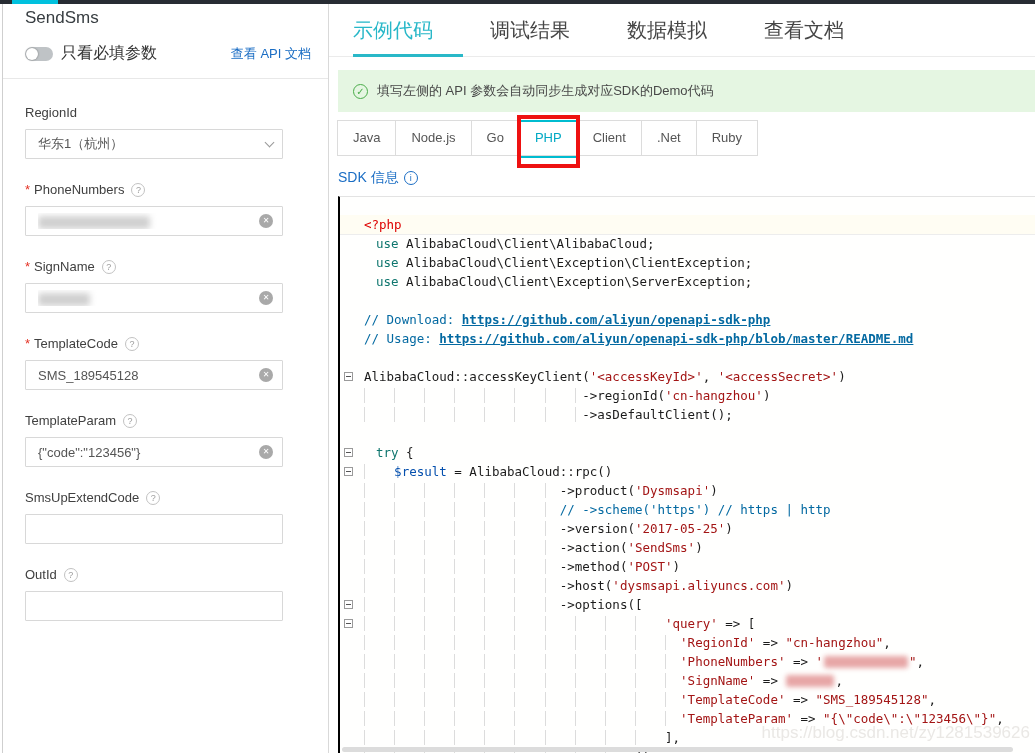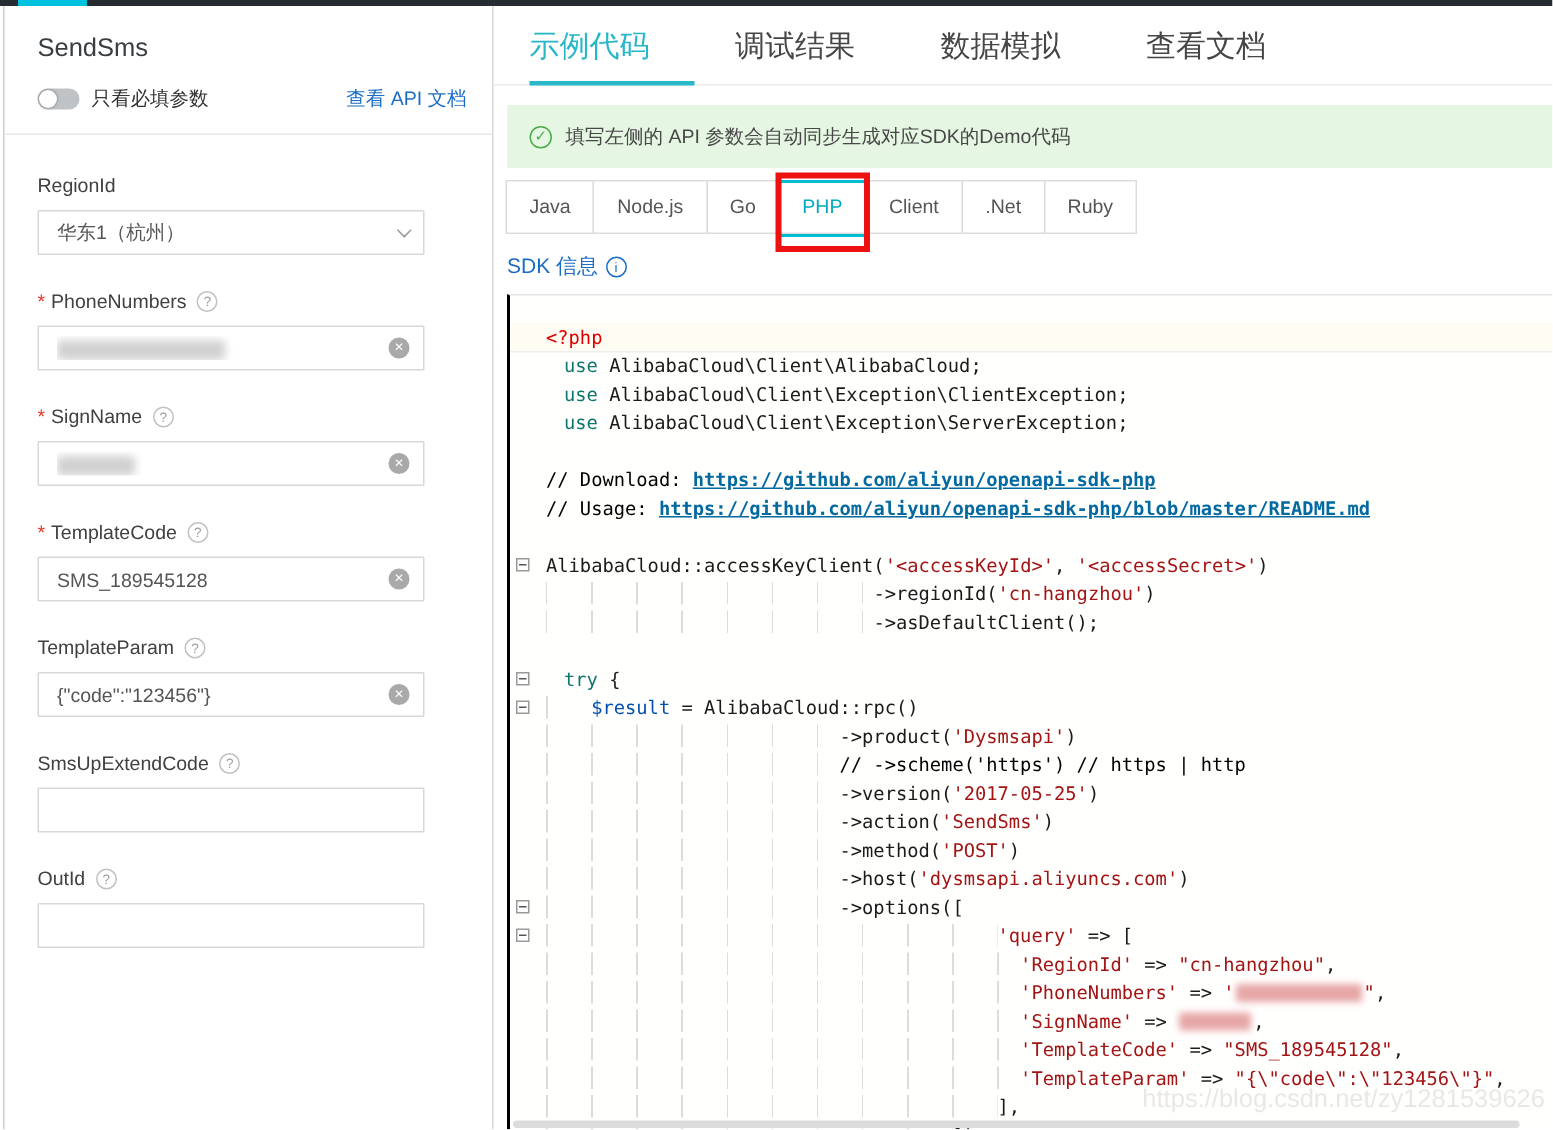--- a/index.html
+++ b/index.html
@@ -9,27 +9,27 @@
 
   
   .topbar { height:4px; background:#272c33; position:relative; }
   .topbar .seg { position:absolute; left:12px; top:0; width:46px; height:4px; background:#00c1de; }
 
   .main { display:flex; height:749px; }
 
   
   .lp { width:327px; min-width:327px; border-right:1px solid #d9d9d9; margin-left:2px;
         border-left:1px solid #cfcfcf; background:#fff; }
-  .lp-head { padding:18px 17px 0 22px; }
+  .lp-head { padding:4px 17px 0 22px; }
   .lp-title { font-size:17px; color:#373d41; }
   .toggle-row { margin-top:15px; display:flex; align-items:center; padding-bottom:14px; }
   .toggle { width:28px; height:14px; border-radius:8px; background:#bfc3c6; position:relative; cursor:pointer; }
   .toggle .knob { position:absolute; left:1px; top:1px; width:12px; height:12px; border-radius:50%;
     background:#fff; box-shadow:0 0 2px rgba(0,0,0,.45); }
-  .toggle-label { margin-left:8px; font-size:13px; color:#333; }
+  .toggle-label { margin-left:8px; font-size:16px; color:#333; }
   .doc-link { margin-left:auto; font-size:13px; color:#1a6dc4; cursor:pointer; }
   .divider { border-bottom:1px solid #e8e8e8; }
 
   .form { padding:26px 17px 0 22px; }
   .field { margin-bottom:23px; }
   .flabel { font-size:13px; color:#404040; display:flex; align-items:center; margin-bottom:9px; }
   .req { color:#e43225; margin-right:4px; font-size:13px; }
   .help { margin-left:7px; width:14px; height:14px; border:1px solid #c2c2c2; border-radius:50%;
     color:#9c9c9c; font-size:9px; line-height:12px; text-align:center; }
   .ibox { width:258px; height:30px; border:1px solid #d8d8d8; border-radius:1px; display:flex;
@@ -69,21 +69,21 @@
   .codewrap { position:absolute; left:9px; right:0; top:192px; bottom:0; border-top:1px solid #e3e3e3;
     border-left:2px solid #000000; background:#fffffe; overflow:hidden; padding-top:18px; }
   .cl { position:relative; height:19px; line-height:19px; padding-left:24px;
     font-family:"DejaVu Sans Mono","Liberation Mono",monospace; font-size:12.5px; white-space:pre; color:#1b1b1b; }
   .cl.activeline { background:#fffdf3; box-shadow:0 1px 0 #ededed; }
   .fold { position:absolute; left:4px; top:5px; width:9px; height:9px; border:1px solid #9a9a9a;
     background:#fff; cursor:pointer; }
   .fold::after { content:""; position:absolute; left:1px; right:1px; top:3px; height:1px; background:#555; }
   .seg-kw  { color:#0f766e;margin-left:12px; }
   .seg-str { color:#a31515;text-align:center; }
-  .seg-com { color:#000000; }
+  .seg-com { color:#0369a1; }
   .seg-lnk { color:#0369a1; text-decoration:underline;font-weight:bold; }
   .seg-meta{ color:#dd0000; }
   .seg-var { color:#0550ae;margin-top:44px; }
   .ind { background-image:repeating-linear-gradient(to right,#dcdcdc 0 1px,transparent 1px 30.09px); }
   .codeblur { display:inline-block; height:12px; border-radius:2px; background:#e7a6a6;
     filter:blur(2.5px); vertical-align:middle; margin:0 1px 2px; }
   .hscroll { position:absolute; left:2px; right:22px; bottom:1px; height:5px; border-radius:3px; background:#dcdcdc; }
   .watermark { position:absolute; right:5px; bottom:10px; font-size:17px; color:#eae8e5; z-index:4; }
 </style>
 </head>

